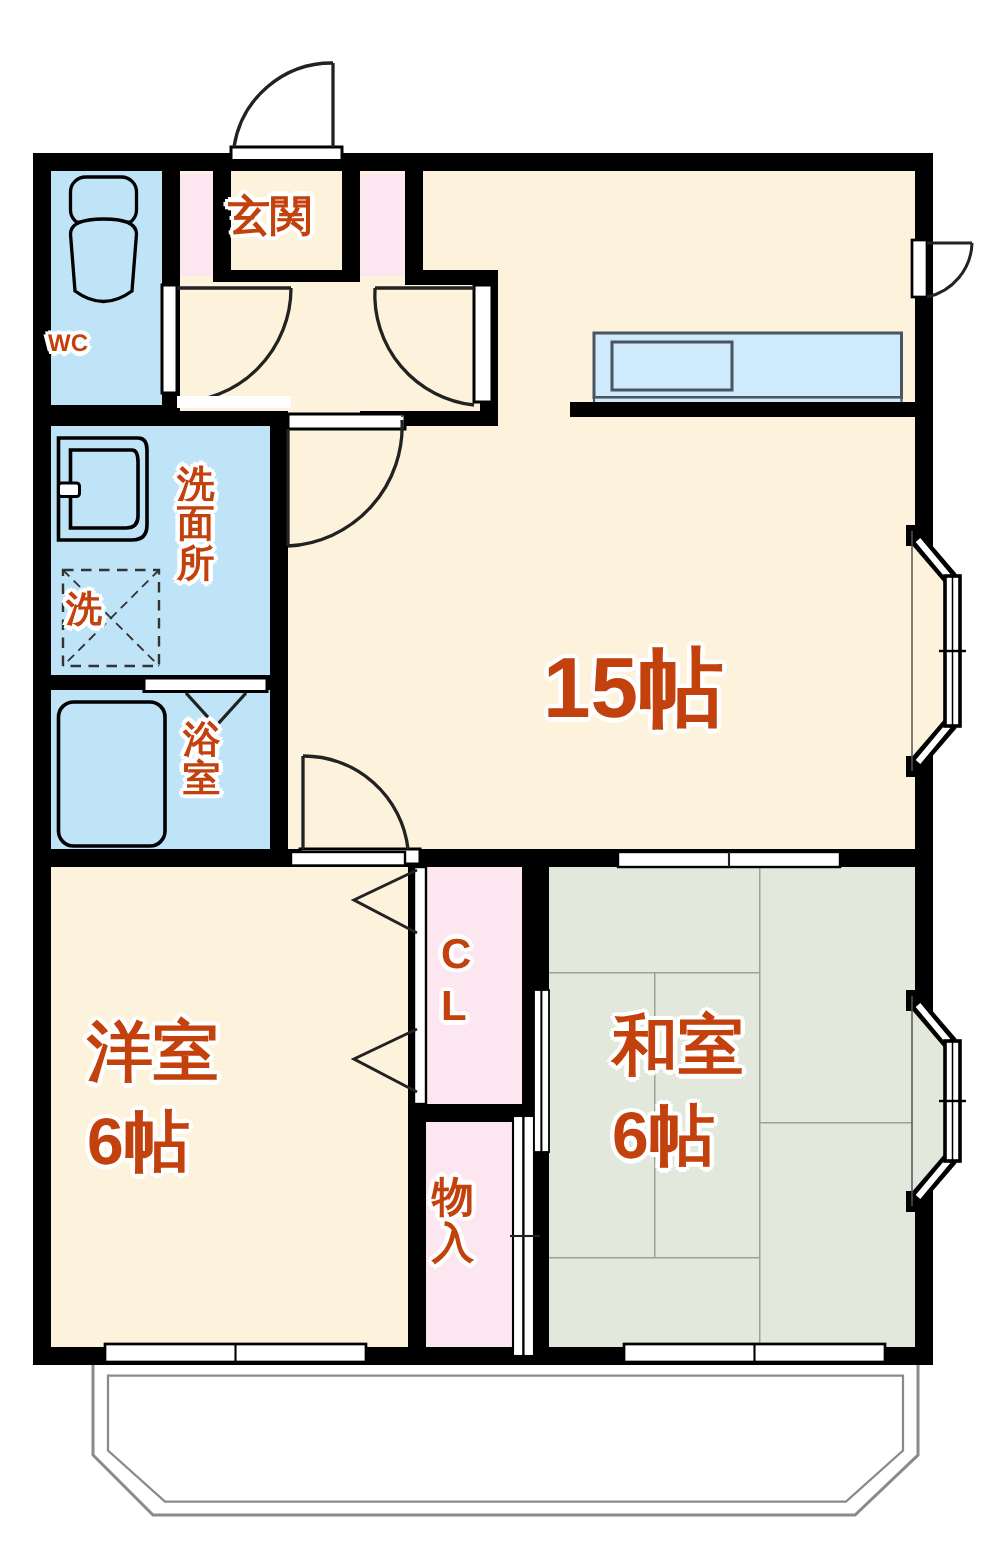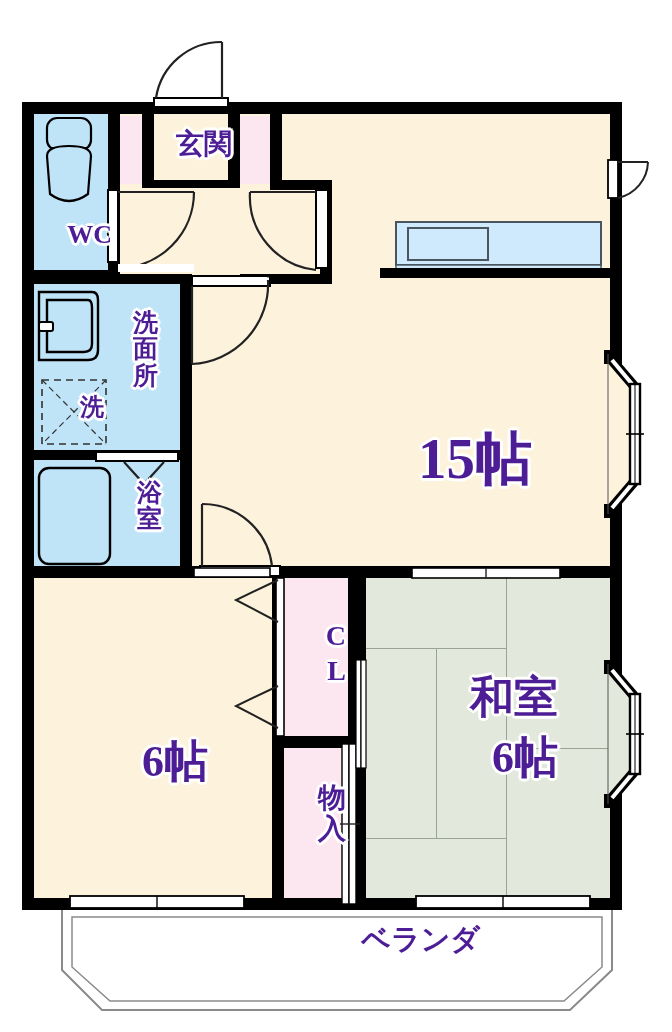--- a/index.html
+++ b/index.html
@@ -3,46 +3,45 @@
 <meta charset="utf-8">
 <style>
   html,body{margin:0;padding:0;background:#ffffff;}
   body{width:672px;height:1032px;overflow:hidden;font-family:"Liberation Sans","DejaVu Sans",sans-serif;}
   #plan{position:relative;width:672px;height:1032px;background:#ffffff;}
 
   
   .rm{position:absolute;box-sizing:border-box;}
   .wall{position:absolute;background:#000000;}
   .thinline{position:absolute;background:#333;}
-  .lbl{position:absolute;color:#4c1d95;font-weight:bold;text-align:right;
+  .lbl{position:absolute;color:#c2410c;font-weight:bold;text-align:left;
        white-space:pre-line;line-height:1.02;
        -webkit-text-stroke:0px;
        text-shadow:
          2px 0 #fff,-2px 0 #fff,0 2px #fff,0 -2px #fff,
          2px 2px #fff,-2px 2px #fff,2px -2px #fff,-2px -2px #fff,
          3px 0 #fff,-3px 0 #fff,0 3px #fff,0 -3px #fff;
-       pointer-events:none;font-family:Liberation Serif, serif;}
+       pointer-events:none;}
   .svgl{position:absolute;overflow:visible;}
 
   
   .f-cream{background:#fdf3dd;}
   .f-blue{background:#bfe3f7;}
   .f-pink{background:#fce7f0;}
   .f-tatami{background:#e2e8dc;}
 </style>
 </head>
 <body>
 
 <div id="plan">
 
   <svg class="svgl" style="left:0px;top:905px;width:672px;height:110px;">
     <polygon points="62,4 612,4 612,65 570,105 102,105 62,65" fill="#ffffff" stroke="#8a8a8a" stroke-width="2"></polygon>
     <polygon points="72,12 602,12 602,62 564,96 110,96 72,62" fill="#ffffff" stroke="#8a8a8a" stroke-width="1.5"></polygon>
   </svg>
-  <div class="lbl" style="left:200px;top:925px;width:280px;font-size:29px;">ベランダ</div>
 
   <div class="rm f-blue" style="left:32px;top:112px;width:80px;height:160px;"></div>
 
   <div class="rm f-cream" style="left:112px;top:112px;width:210px;height:160px;"></div>
 
   <div class="rm f-cream" style="left:112px;top:272px;width:80px;height:300px;"></div>
   <div class="rm f-cream" style="left:192px;top:184px;width:130px;height:100px;"></div>
 
   <div class="rm f-pink" style="left:116px;top:116px;width:28px;height:68px;"></div>
   <div class="rm f-pink" style="left:238px;top:116px;width:34px;height:68px;"></div>
@@ -239,33 +238,34 @@
 
   <svg class="svgl" style="left:416px;top:896px;width:176px;height:16px;">
     <rect x="0" y="0" width="174" height="12" fill="#fff" stroke="#000" stroke-width="1.8"></rect>
     <line x1="87" y1="0" x2="87" y2="12" stroke="#000" stroke-width="1.4"></line>
   </svg>
 
   <svg class="svgl" style="left:194px;top:568px;width:78px;height:12px;">
     <rect x="0" y="0" width="76" height="9" fill="#fff" stroke="#000" stroke-width="1.6"></rect>
   </svg>
 
-  <div class="lbl" style="left:32px;top:222px;width:80px;font-size:26px;">WC</div>
+  <div class="lbl" style="left:32px;top:222px;width:80px;font-size:16px;">WC</div>
 
   <div class="lbl" style="left:152px;top:130px;width:80px;font-size:28px;">玄関</div>
 
   <div class="lbl" style="left:118px;top:310px;width:40px;font-size:25px;line-height:1.05;">洗
 面
 所</div>
 
   <div class="lbl" style="left:122px;top:480px;width:40px;font-size:25px;line-height:1.05;">浴
 室</div>
 
   <div class="lbl" style="left:362px;top:430px;width:170px;font-size:57px;">15帖</div>
 
+  <div class="lbl" style="left:58px;top:680px;width:150px;font-size:44px;">洋室</div>
   <div class="lbl" style="left:58px;top:740px;width:150px;font-size:44px;">6帖</div>
 
   <div class="lbl" style="left:408px;top:676px;width:150px;font-size:44px;">和室</div>
   <div class="lbl" style="left:408px;top:736px;width:150px;font-size:44px;">6帖</div>
 
   <div class="lbl" style="left:294px;top:618px;width:52px;font-size:28px;line-height:1.25;">C
 L</div>
 
   <div class="lbl" style="left:288px;top:782px;width:58px;font-size:28px;line-height:1.12;">物
 入</div>

